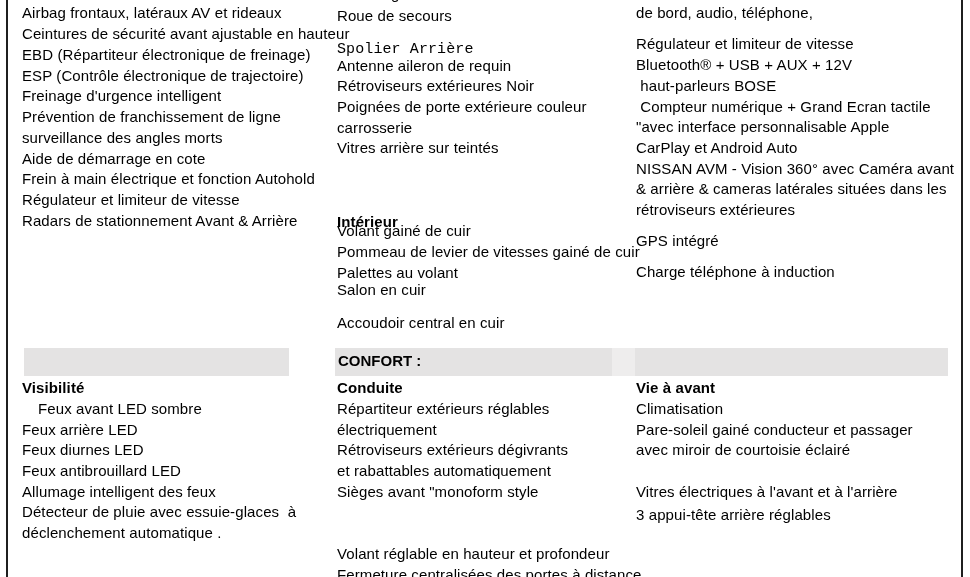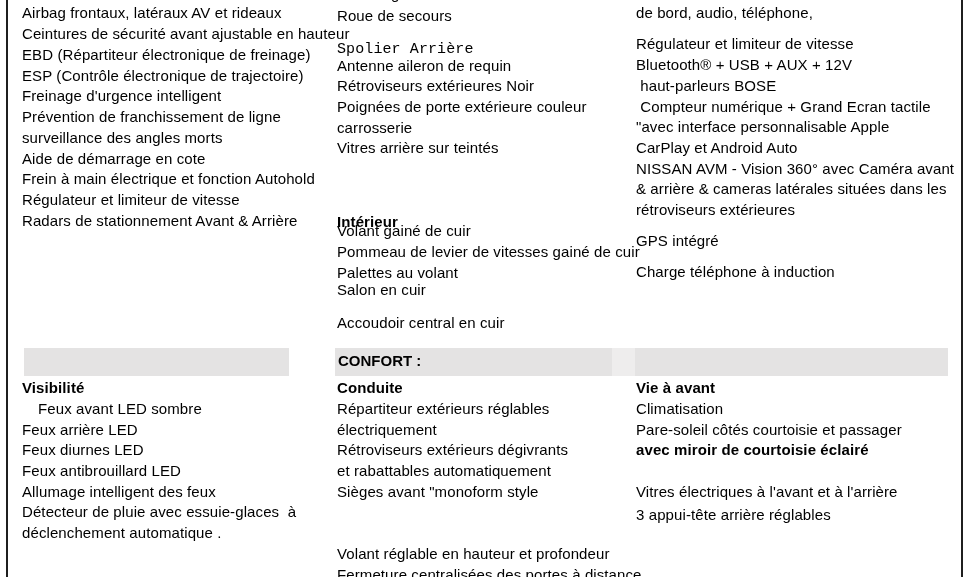--- a/index.html
+++ b/index.html
@@ -137,18 +137,18 @@
       <div class="line" style="left: 337px; top: 419px;">électriquement</div>
       <div class="line" style="left: 337px; top: 439px;">Rétroviseurs extérieurs dégivrants</div>
       <div class="line" style="left: 337px; top: 460px;">et rabattables automatiquement</div>
       <div class="line" style="left: 337px; top: 481px;">Sièges avant "monoform style</div>
       <div class="line" style="left: 337px; top: 543px;">Volant réglable en hauteur et profondeur</div>
       <div class="line" style="left: 337px; top: 564px;">Fermeture centralisées des portes à distance</div>
     </div>
   <div>
       <div class="line bold" style="left: 636px; top: 377px;">Vie à avant</div>
       <div class="line" style="left: 636px; top: 398px;">Climatisation</div>
-      <div class="line" style="left: 636px; top: 419px;">Pare-soleil côtés courtoisie et passager</div>
-      <div class="line" style="left: 636px; top: 439px; font-weight: bold;">avec miroir de courtoisie éclairé</div>
+      <div class="line" style="left: 636px; top: 419px;">Pare-soleil gainé conducteur et passager</div>
+      <div class="line" style="left: 636px; top: 439px;">avec miroir de courtoisie éclairé</div>
       <div class="line" style="left: 636px; top: 460px; margin-top: 44px;">3 appui-tête arrière réglables</div>
       <div class="line" style="left: 636px; top: 481px;">Vitres électriques à l'avant et à l'arrière</div>
     </div>
 </div>
 
 </body></html>

